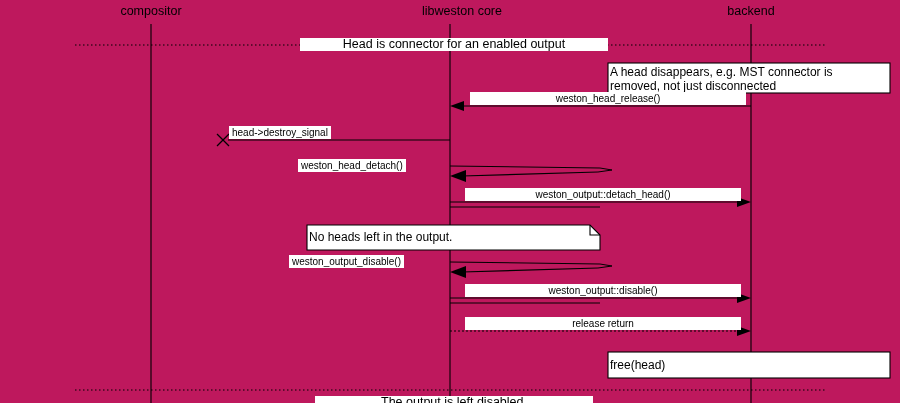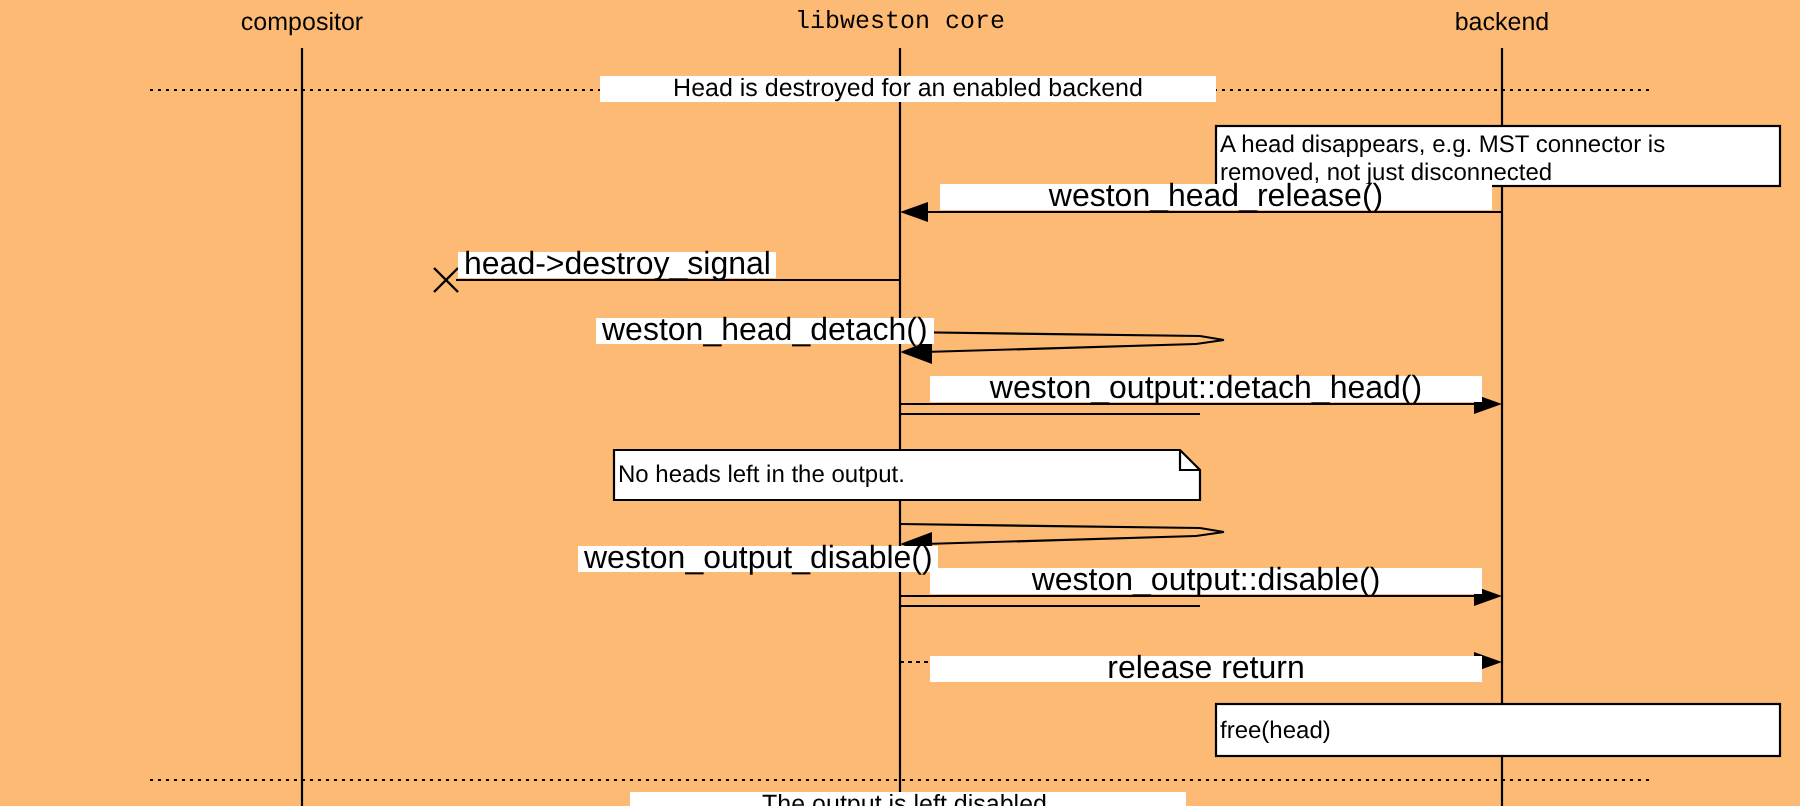--- a/index.html
+++ b/index.html
@@ -9,21 +9,21 @@
   }
   body {
     font-family: "Liberation Sans", sans-serif;
     color: #000000;
   }
   #diagram-root {
     position: relative;
     width: 900px;
     height: 403px;
     overflow: hidden;
-    background: #fdba74;
+    background: #be185d;
   }
   #diagram-svg {
     position: absolute;
     left: 0;
     top: 0;
     width: 900px;
     height: 403px;
   }
   .lbl {
     position: absolute;
@@ -37,21 +37,21 @@
   }
   .actor-name {
     font-size: 12.5px;
   }
   .frag-label {
     font-size: 12.5px;
     background: #ffffff;
     padding: 0 4px;
   }
   .msg-label {
-    font-size: 16px;
+    font-size: 10px;
     background: #ffffff;
     padding: 0 3px;
   }
   .note-text {
     font-size: 12px;
     line-height: 14px;
     text-align: left;
   }
 </style>
 </head>
@@ -134,42 +134,42 @@
       <rect x="608" y="352" width="282" height="26" fill="#ffffff" stroke="#000" stroke-width="1.1"></rect>
     </g>
 
     <g>
       <line x1="75" y1="390" x2="825" y2="390" stroke="#000" stroke-width="1" stroke-dasharray="1.5,2.5"></line>
     </g>
   </svg>
 
   <div class="lbl actor-name center" style="left:81px; top:5px; width:140px;">compositor</div>
 
-  <div class="lbl actor-name center" style="left:380px; top:5px; width:140px;font-family:Liberation Mono, monospace;">libweston core</div>
+  <div class="lbl actor-name center" style="left:392px; top:5px; width:140px;">libweston core</div>
 
   <div class="lbl actor-name center" style="left:681px; top:5px; width:140px;">backend</div>
 
-  <div class="lbl frag-label center" style="left:300px; top:38px; width:300px;">Head is destroyed for an enabled backend</div>
+  <div class="lbl frag-label center" style="left:300px; top:38px; width:300px;">Head is connector for an enabled output</div>
 
   <div class="lbl frag-label center" style="left:315px; top:383px; width:270px;margin-top:13px;">The output is left disabled.</div>
 
   <div class="lbl note-text" style="left:610px; top:65px; width:278px;">A head disappears, e.g. MST connector is</div>
   <div class="lbl note-text" style="left:610px; top:79px; width:329px;">removed, not just disconnected</div>
 
   <div class="lbl note-text" style="left:309px; top:230px; width:282px;">No heads left in the output.</div>
 
   <div class="lbl note-text" style="left:610px; top:358px; width:240px;">free(head)</div>
 
   <div class="lbl msg-label center" style="left:470px; top:92px; width:270px;">weston_head_release()</div>
 
   <div class="lbl msg-label" style="left:229px; top:126px;">head-&gt;destroy_signal</div>
 
   <div class="lbl msg-label" style="left:298px; top:159px;">weston_head_detach()</div>
 
   <div class="lbl msg-label center" style="left:465px; top:188px; width:270px;">weston_output::detach_head()</div>
 
-  <div class="lbl msg-label" style="left:289px; top:255px;margin-top:18px;">weston_output_disable()</div>
+  <div class="lbl msg-label" style="left:289px; top:255px;">weston_output_disable()</div>
 
   <div class="lbl msg-label center" style="left:465px; top:284px; width:270px;">weston_output::disable()</div>
 
-  <div class="lbl msg-label center" style="left:465px; top:328px; width:270px;">release return</div>
+  <div class="lbl msg-label center" style="left:465px; top:317px; width:270px;">release return</div>
 
 </div>
 
 </body></html>

